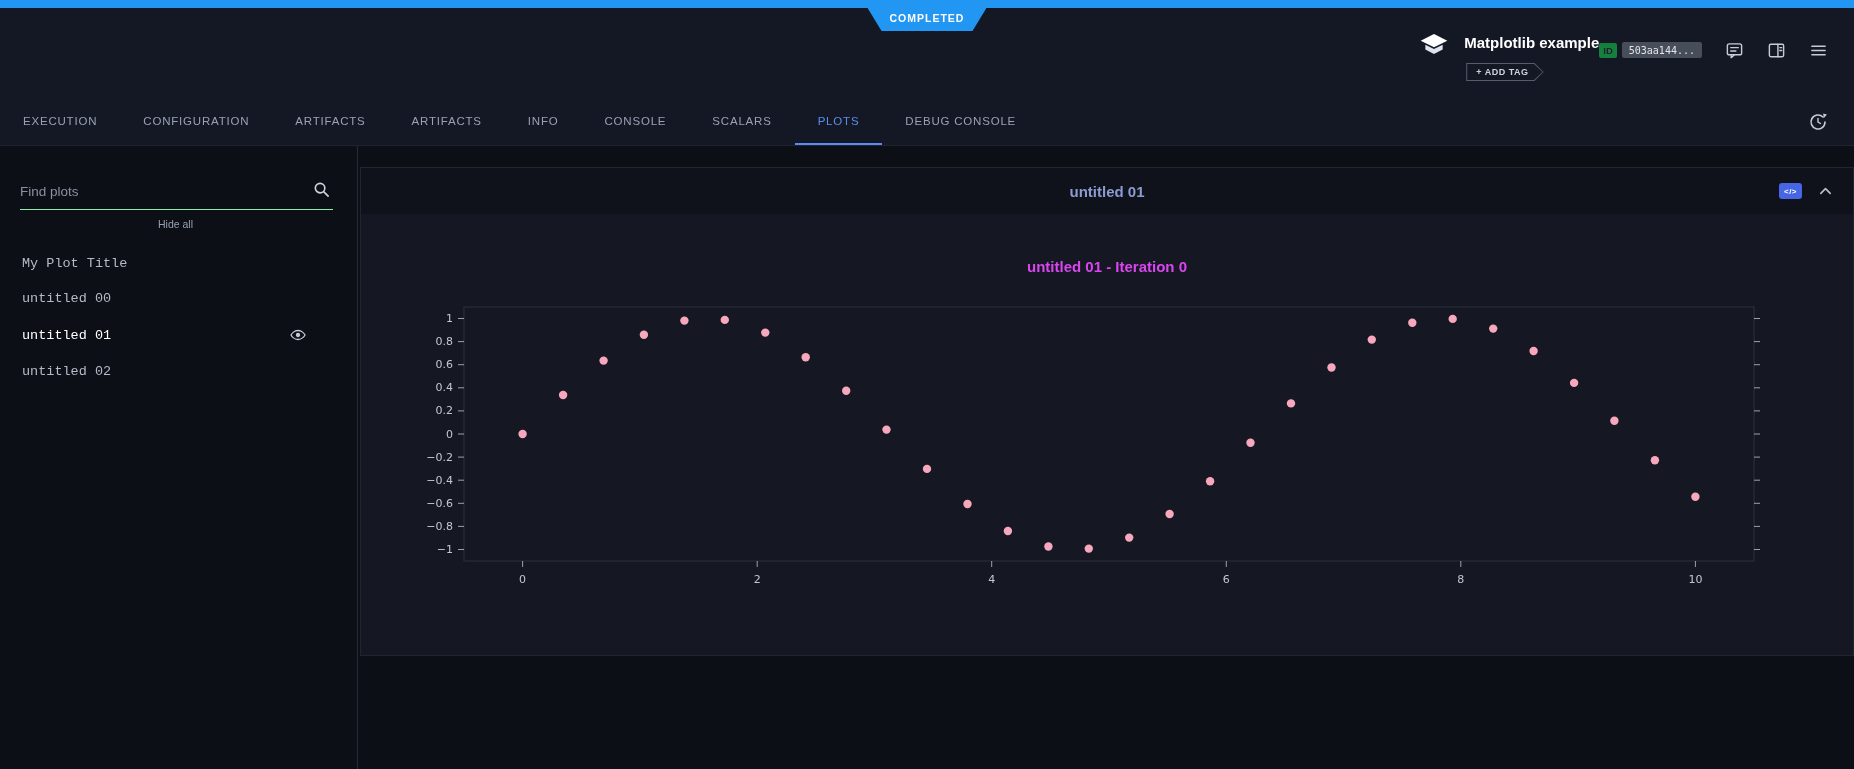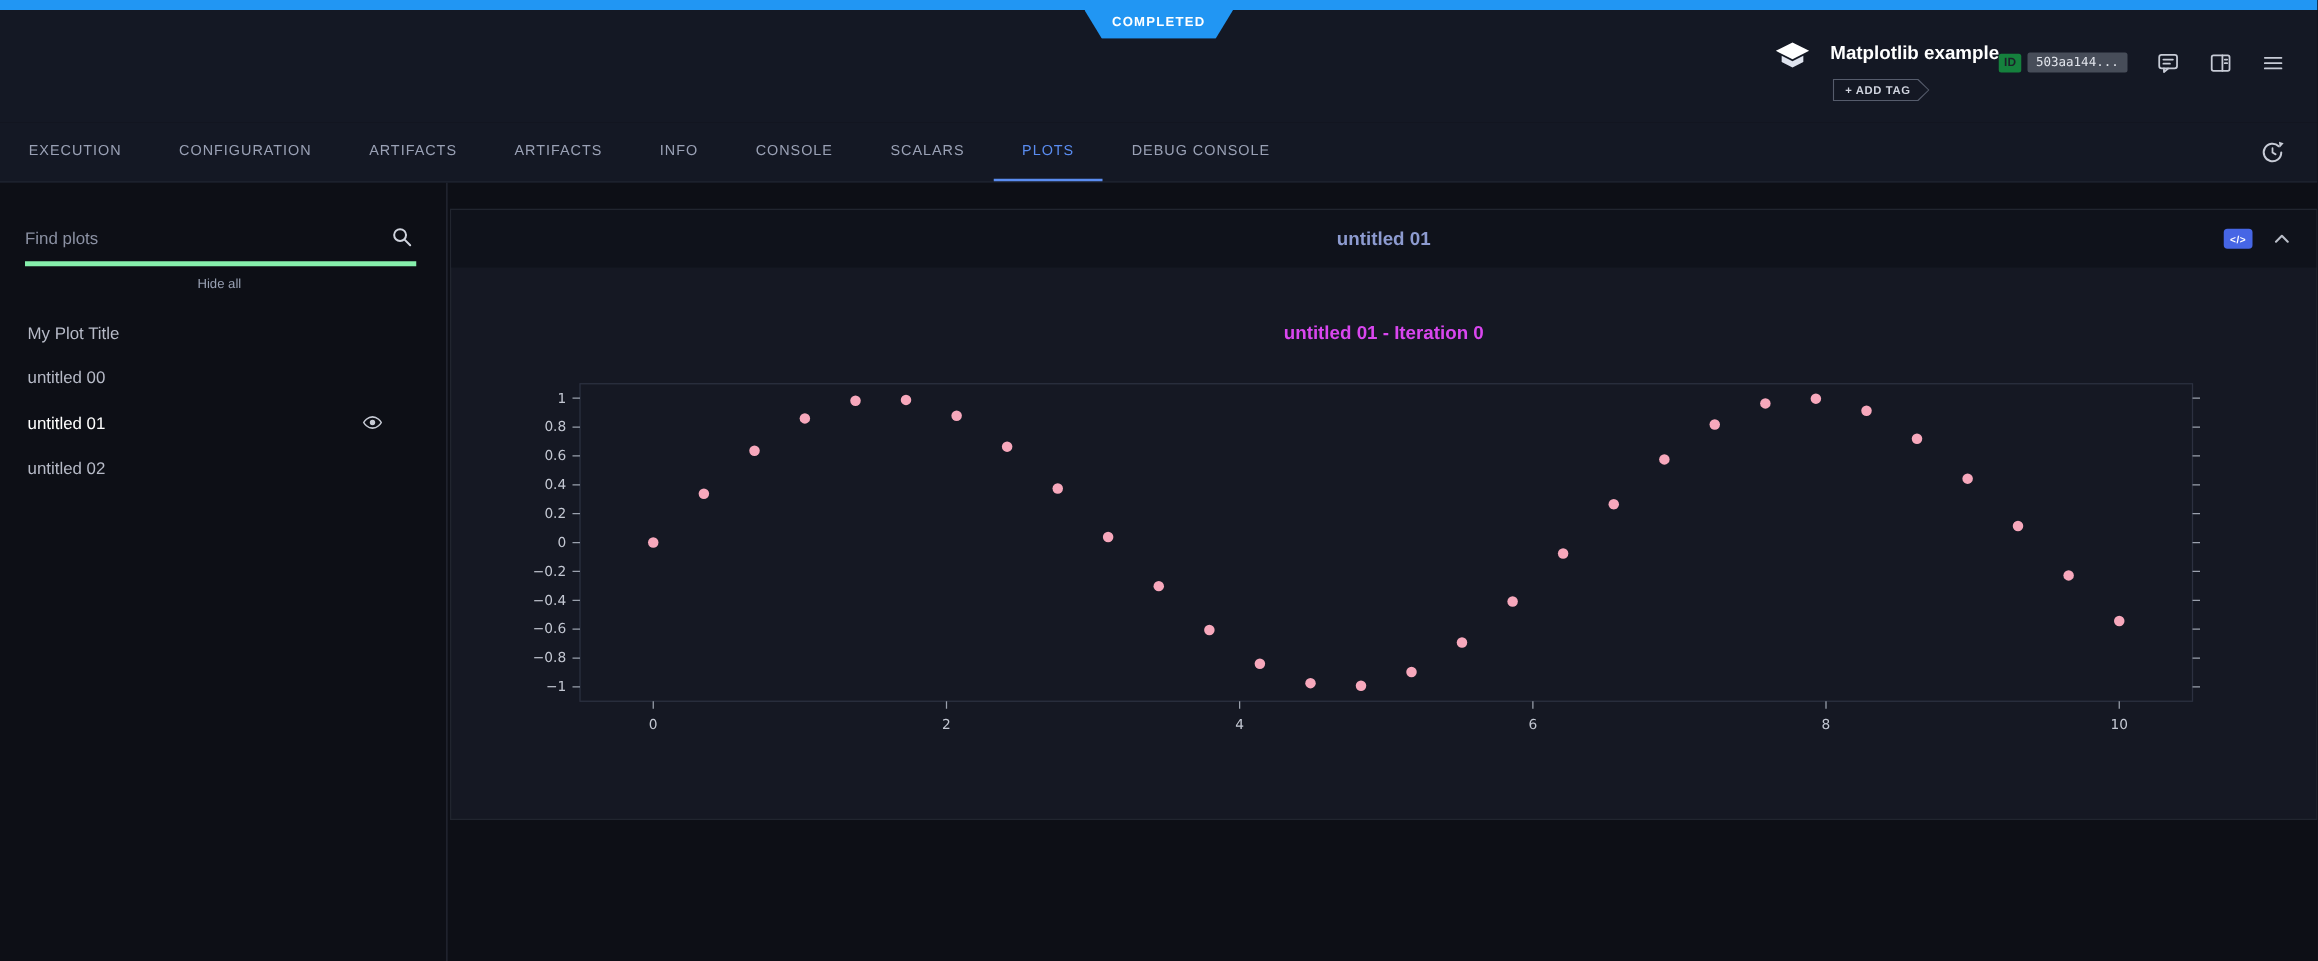--- a/index.html
+++ b/index.html
@@ -71,36 +71,36 @@
     border-bottom:2px solid transparent;
   }
   .tab.active{color:var(--tab-active);border-bottom-color:var(--tab-active)}
   .refresh-btn{position:absolute;right:24px;top:12px;width:24px;height:24px;cursor:pointer}
   
   .content{display:flex;height:623px;background:#0d0f16}
   .sidebar{
     width:358px;min-width:358px;border-right:1px solid #262a36;
     padding:36px 24px 0 20px;
   }
-  .search-row{position:relative;border-bottom:4px solid #86efac;padding-bottom:9px}
+  .search-row{position:relative;border-bottom:1px solid #86efac;padding-bottom:9px}
   .search-row input{
     background:transparent;border:none;outline:none;
     color:#e2e5ec;font-size:13.5px;width:calc(100% - 30px);
     font-family:"Liberation Sans",sans-serif;
   }
   .search-row input::placeholder{color:#8b91a3}
   .search-icon{position:absolute;right:2px;top:-2px;cursor:pointer}
   .hide-all{
     text-align:center;font-size:10.5px;color:#98a0b3;
     margin:8px 2px 16px 0;cursor:pointer;
   }
   .plot-list{list-style:none}
   .plot-item{
     display:flex;justify-content:space-between;align-items:center;
-    font-size:13.5px;color:#b6bac7;padding:10px 26px 10px 2px;cursor:pointer;
+    font-size:13.5px;color:#b6bac7;padding:10px 26px 10px 2px;cursor:pointer;font-family:Liberation Mono, monospace;
   }
   .plot-item.selected{color:#ffffff}
   .eye{width:18px;height:18px}
   
   .main{flex:1;padding:21px 0 0 2px}
   .plot-card{background:#151823;border:1px solid #21252f}
   .card-header{
     height:46px;background:#0f121b;
     display:flex;align-items:center;justify-content:center;position:relative;
   }

